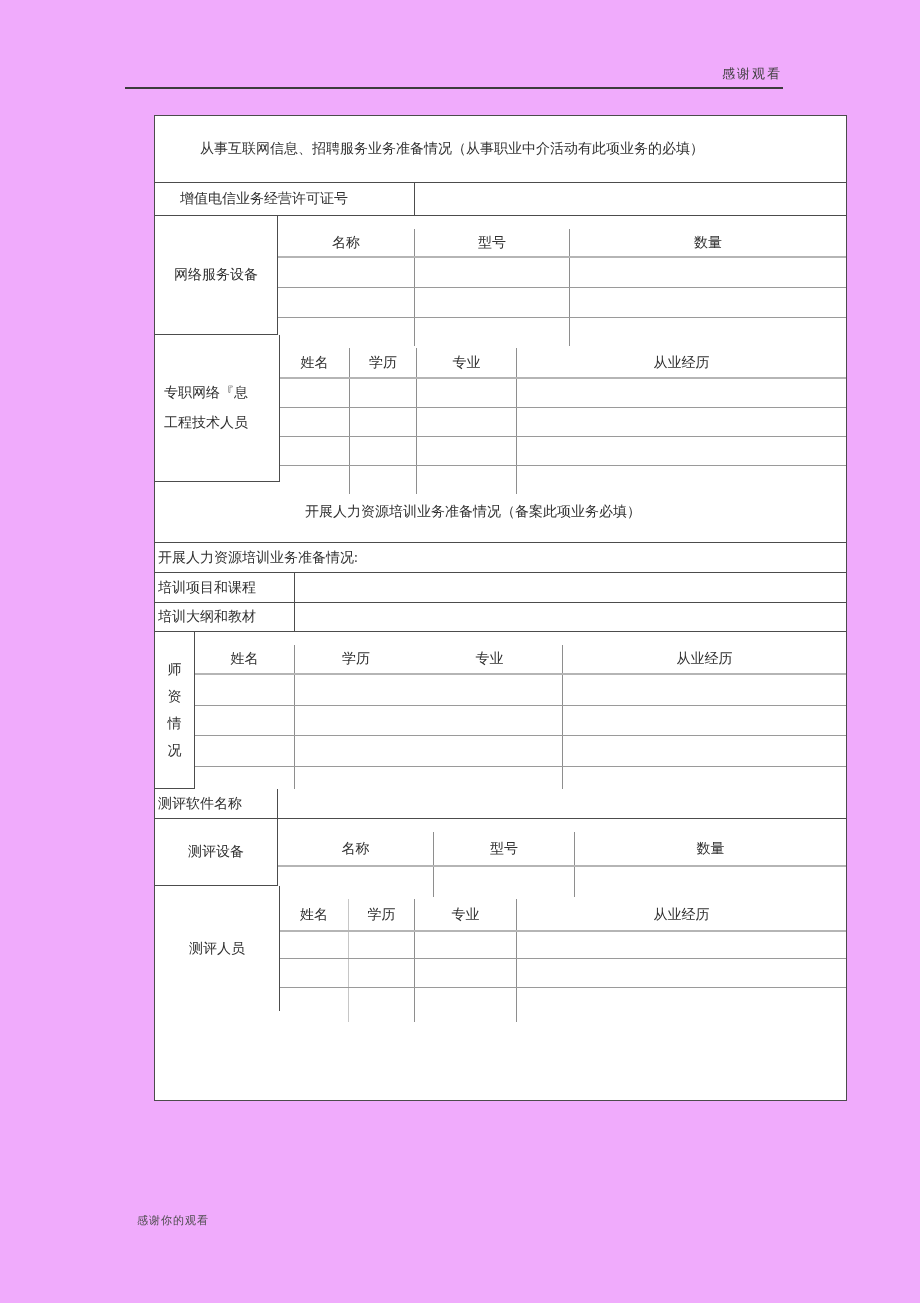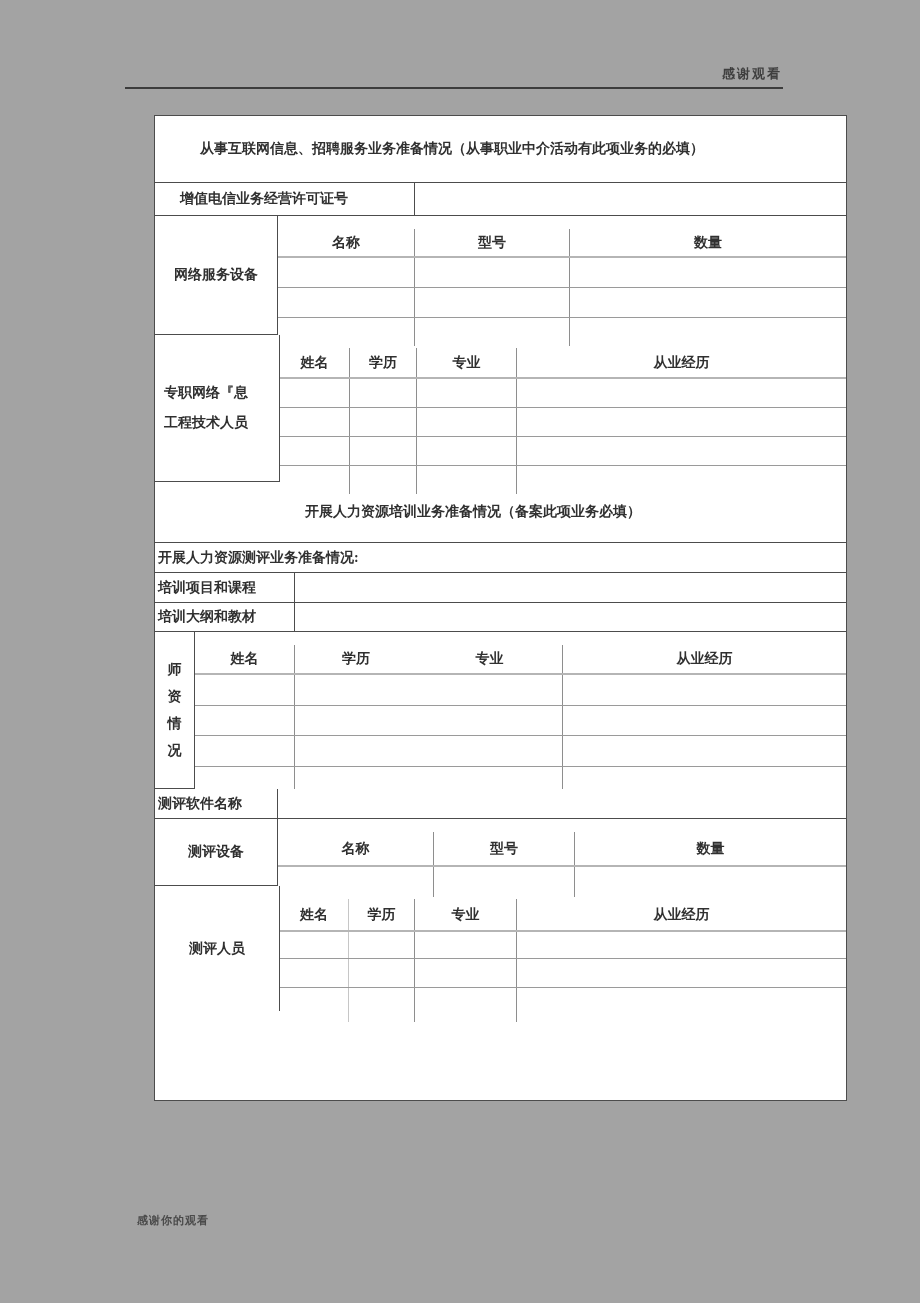--- a/index.html
+++ b/index.html
@@ -2,21 +2,21 @@
 <html><head>
 <meta charset="utf-8">
 <style>
   * { margin:0; padding:0; box-sizing:border-box; }
   html,body { background:#ffffff; }
   body {
     width:920px; height:1303px; position:relative; overflow:hidden;
     font-family:"Liberation Serif","DejaVu Serif",serif;
     color:#303030;
   }
-  .page { position:absolute; inset:0; background:#a3a3a3;font-weight:bold; }
+  .page { position:absolute; inset:0; background:#f0abfc; }
 
   
   .hdr-thanks { position:absolute; top:65px; left:722px; font-size:13px; color:#3f3f3f; letter-spacing:2px; }
   .hdr-rule  { position:absolute; top:87px; left:125px; width:658px; height:0; border-top:2px solid #3c3c3c; }
   .ftr-thanks { position:absolute; top:1213px; left:137px; font-size:11px; color:#4a4a4a; letter-spacing:1px; }
 
   
   .tbl {
     position:absolute; left:154px; top:115px; width:693px; height:986px;
     border:1px solid #4c4c4c; display:flex; flex-direction:column; background:#fff;
@@ -128,21 +128,21 @@
           <div class="c last fill"></div>
         </div>
       </div>
     </div>
 
     <div class="sec title-row" style="height:61px;">
       <span style="padding-left:150px;">开展人力资源培训业务准备情况（备案此项业务必填）</span>
     </div>
 
     <div class="sec" style="height:30px; align-items:center;">
-      <span style="padding-left:3px;">开展人力资源测评业务准备情况:</span>
+      <span style="padding-left:3px;">开展人力资源培训业务准备情况:</span>
     </div>
 
     <div class="sec" style="height:30px;">
       <div class="lbl left" style="width:140px; padding-left:3px;">培训项目和课程</div>
       <div class="c last fill"></div>
     </div>
     <div class="sec" style="height:29px;">
       <div class="lbl left" style="width:140px; padding-left:3px;">培训大纲和教材</div>
       <div class="c last fill"></div>
     </div>

